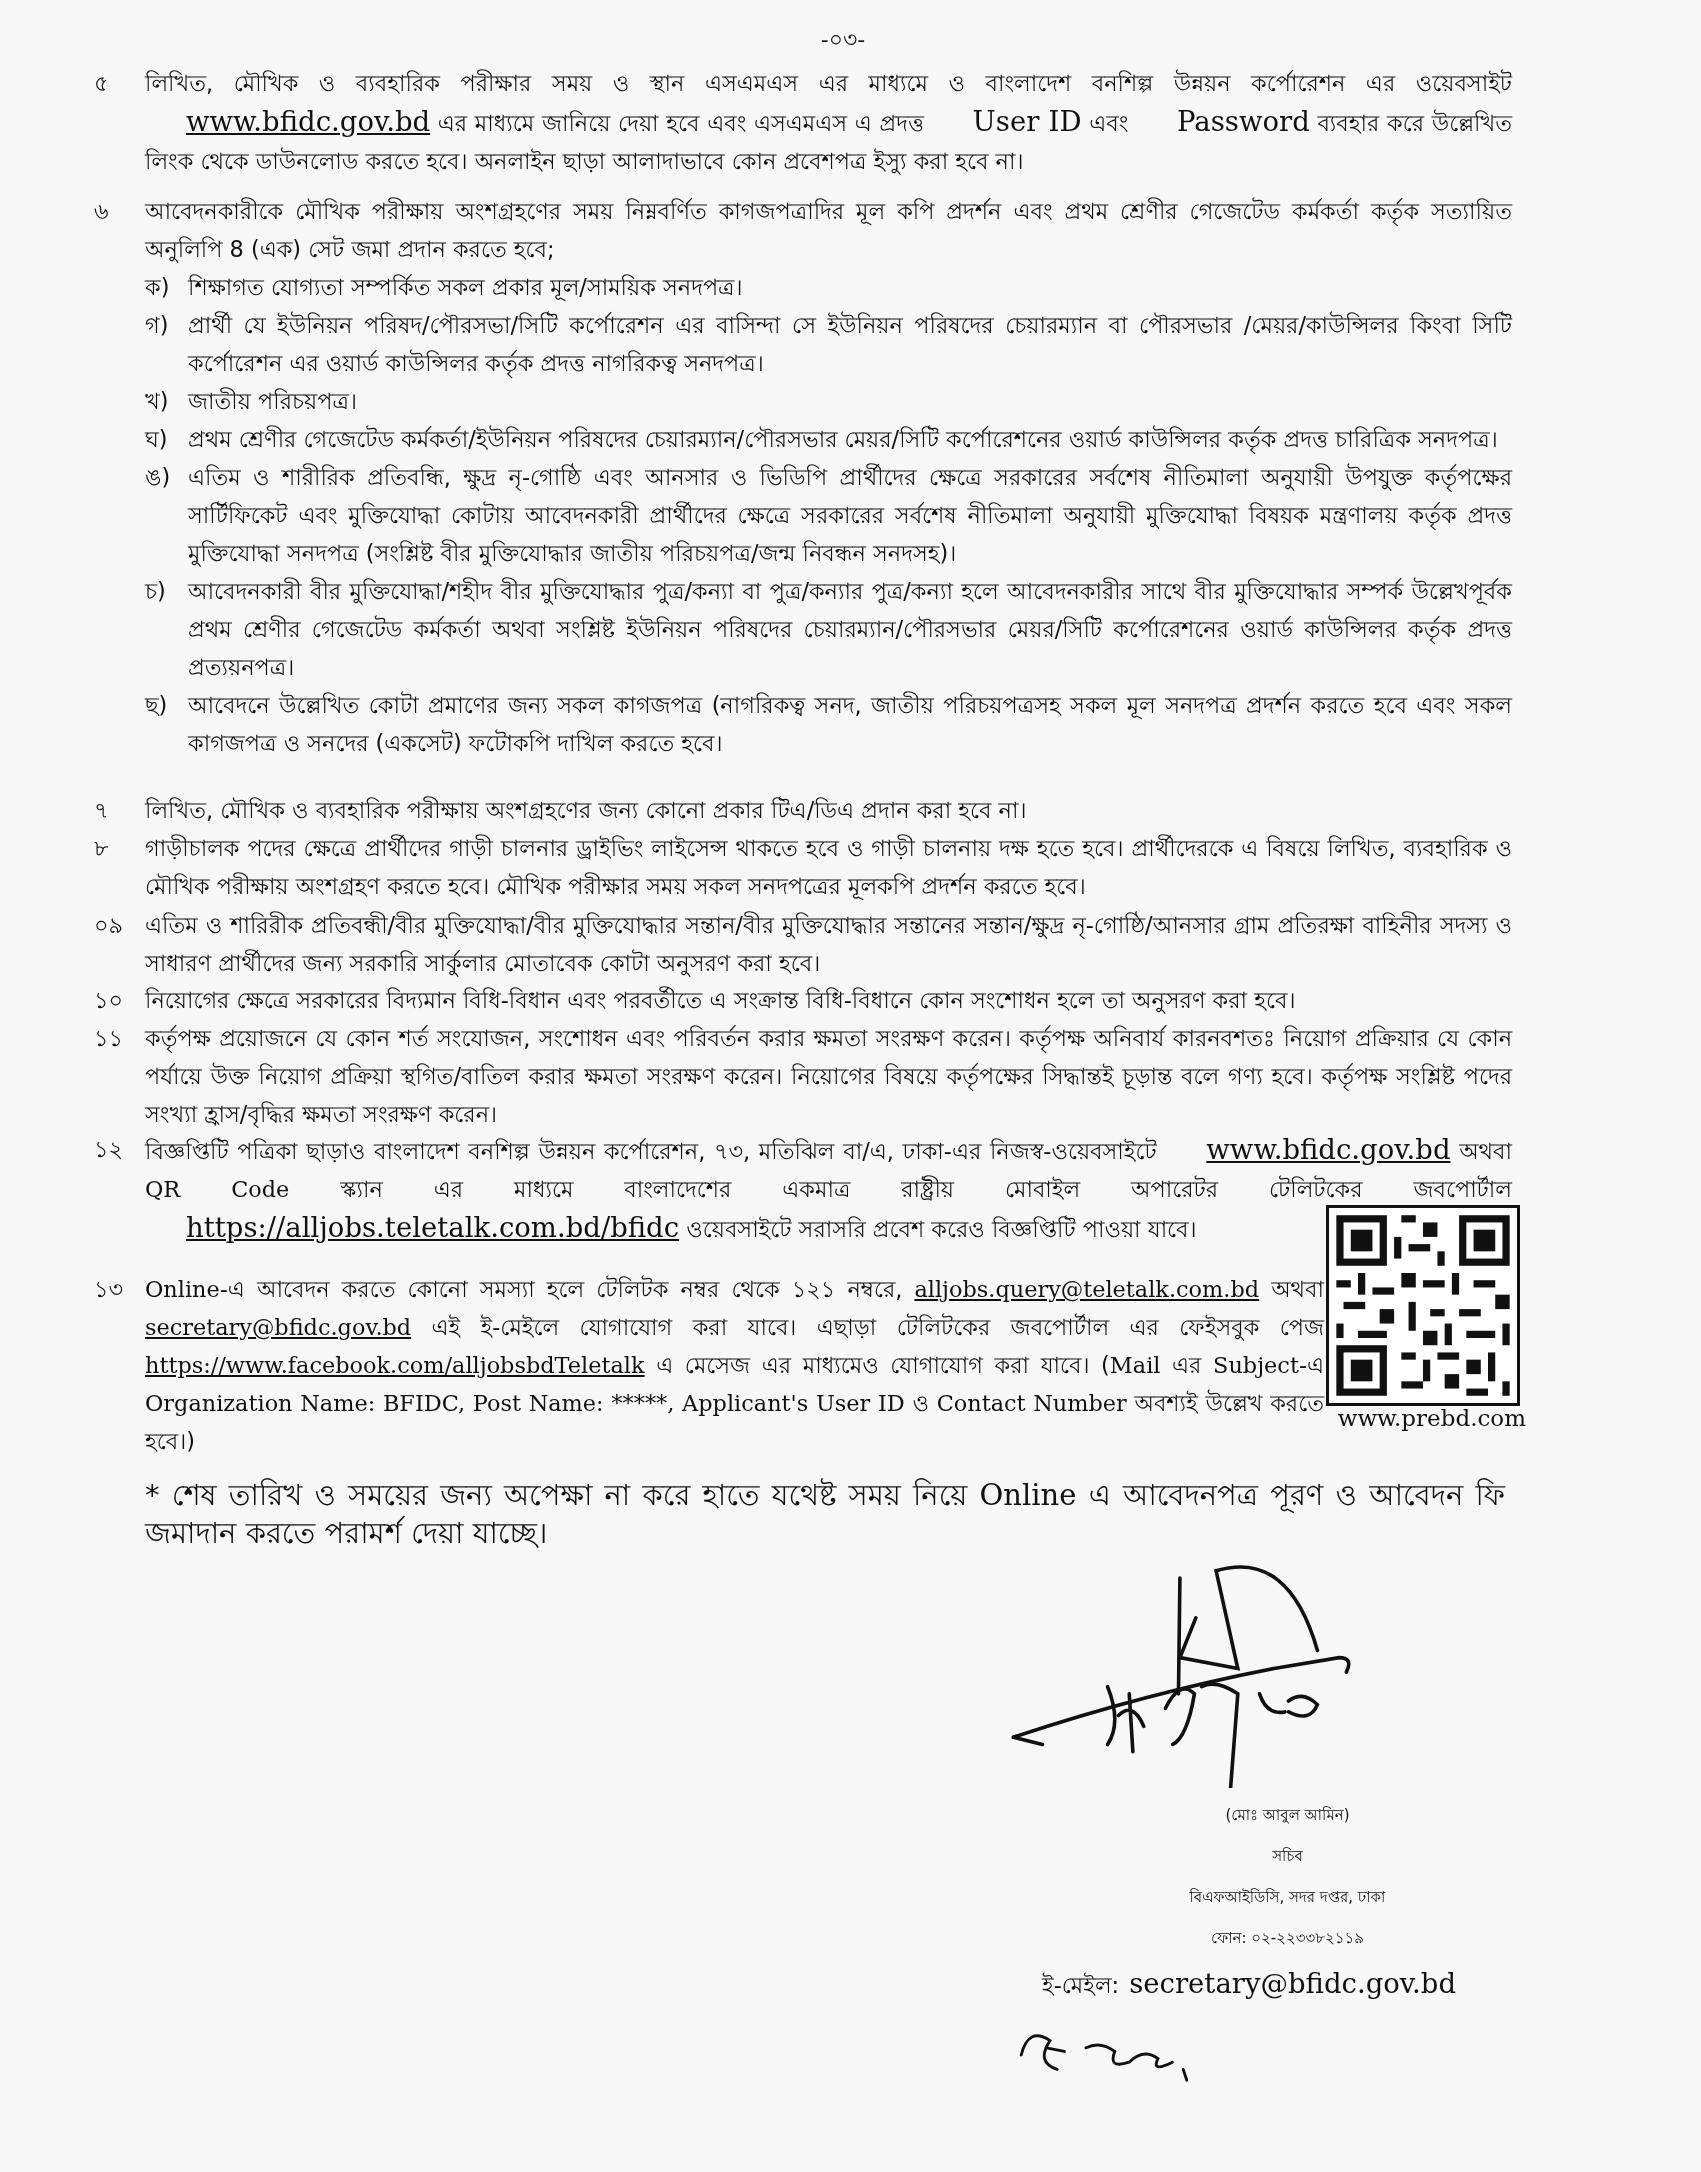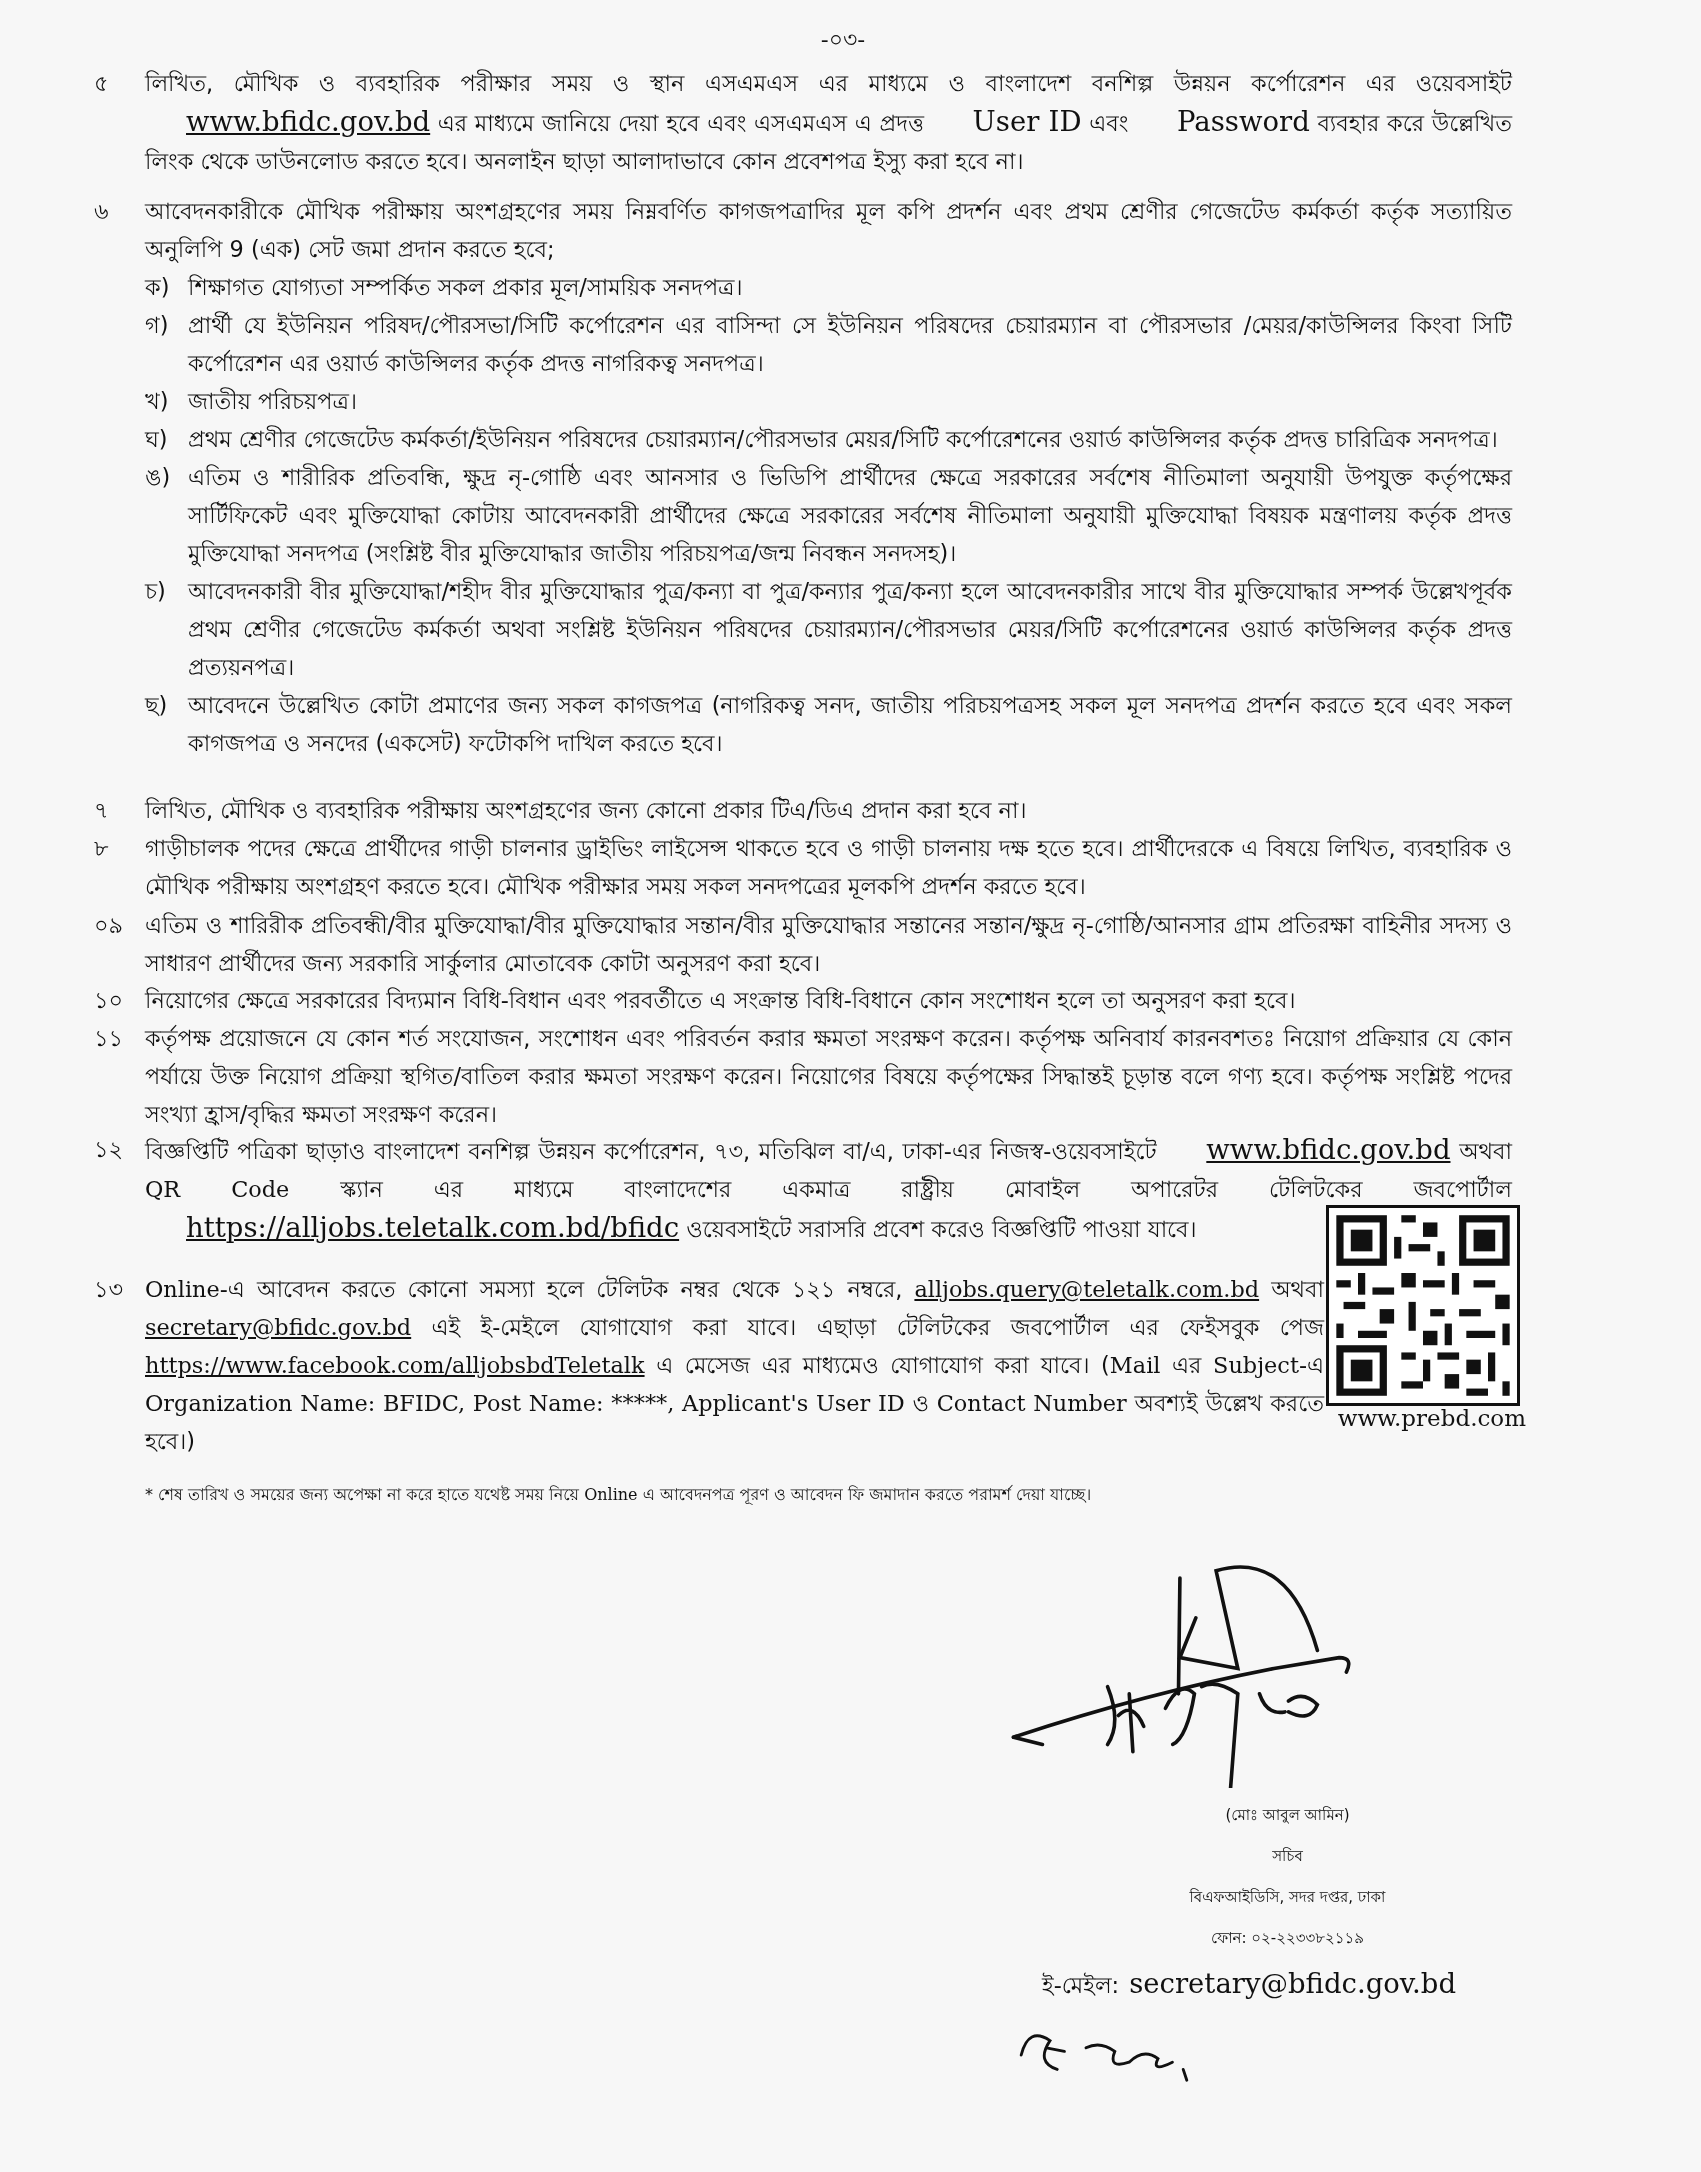--- a/index.html
+++ b/index.html
@@ -9,21 +9,21 @@
   .item{position:absolute;left:94px;width:1418px;font-size:22.4px;line-height:38px;}
   .item .num{position:absolute;left:0;top:0;width:51px;}
   .item .body{margin-left:51px;text-align:justify;}
   .sub{position:relative;padding-left:43px;text-indent:-43px;text-align:justify;}
   .sub .lbl{display:inline-block;width:43px;text-indent:0;}
   .link{text-decoration:underline;font-family:"DejaVu Serif","Liberation Serif",serif;}
   .big{font-family:"DejaVu Serif","Liberation Serif",serif;font-size:27.5px;margin-left:41px;}
   .latin{font-family:"DejaVu Serif","Liberation Serif",serif;}
   .qr{position:absolute;left:1326px;top:1205px;width:188px;height:195px;border:3.6px solid #111;background:#fff;}
   .qr-caption{position:absolute;left:1316px;top:1405px;width:210px;text-align:right;font-size:23px;font-family:"DejaVu Serif","Liberation Serif",serif;}
-  .note{position:absolute;left:145px;top:1476px;width:1360px;font-size:16px;line-height:38px;text-align:justify;}
+  .note{position:absolute;left:145px;top:1476px;width:1360px;font-size:29px;line-height:38px;text-align:justify;}
   .sig{position:absolute;left:999px;top:1549px;width:550px;height:239px;}
   .sig-block{position:absolute;left:1085px;top:1795px;width:405px;font-size:15px;line-height:41px;text-align:center;}
   .sig-email{position:absolute;left:1042px;top:1967px;font-size:22.4px;}
   .sig-email .addr{font-family:"DejaVu Serif","Liberation Serif",serif;font-size:27.5px;margin-left:10px;}
   .initials{position:absolute;left:1006px;top:2019px;width:232px;height:72px;}
 </style>
 </head>
 <body>
 
 <div class="page-num">-০৩-</div>
@@ -31,21 +31,21 @@
 <div class="item" style="top:64px;">
   <span class="num">৫</span>
   <div class="body">
     <span>লিখিত, মৌখিক ও ব্যবহারিক পরীক্ষার সময় ও স্থান এসএমএস এর মাধ্যমে ও বাংলাদেশ বনশিল্প উন্নয়ন কর্পোরেশন এর ওয়েবসাইট </span><a class="link big">www.bfidc.gov.bd</a><span> এর মাধ্যমে জানিয়ে দেয়া হবে এবং এসএমএস এ প্রদত্ত </span><span class="big">User ID</span><span> এবং </span><span class="big">Password</span><span> ব্যবহার করে উল্লেখিত লিংক থেকে ডাউনলোড করতে হবে। অনলাইন ছাড়া আলাদাভাবে কোন প্রবেশপত্র ইস্যু করা হবে না।</span>
   </div>
 </div>
 
 <div class="item" style="top:192px;">
   <span class="num">৬</span>
   <div class="body">
-    <div>আবেদনকারীকে মৌখিক পরীক্ষায় অংশগ্রহণের সময় নিম্নবর্ণিত কাগজপত্রাদির মূল কপি প্রদর্শন এবং প্রথম শ্রেণীর গেজেটেড কর্মকর্তা কর্তৃক সত্যায়িত অনুলিপি 9 (এক) সেট জমা প্রদান করতে হবে;</div>
+    <div>আবেদনকারীকে মৌখিক পরীক্ষায় অংশগ্রহণের সময় নিম্নবর্ণিত কাগজপত্রাদির মূল কপি প্রদর্শন এবং প্রথম শ্রেণীর গেজেটেড কর্মকর্তা কর্তৃক সত্যায়িত অনুলিপি 8 (এক) সেট জমা প্রদান করতে হবে;</div>
     <div class="sub"><span class="lbl">ক)</span><span>শিক্ষাগত যোগ্যতা সম্পর্কিত সকল প্রকার মূল/সাময়িক সনদপত্র।</span></div>
     <div class="sub"><span class="lbl">গ)</span><span>প্রার্থী যে ইউনিয়ন পরিষদ/পৌরসভা/সিটি কর্পোরেশন এর বাসিন্দা সে ইউনিয়ন পরিষদের চেয়ারম্যান বা পৌরসভার /মেয়র/কাউন্সিলর কিংবা সিটি কর্পোরেশন এর ওয়ার্ড কাউন্সিলর কর্তৃক প্রদত্ত নাগরিকত্ব সনদপত্র।</span></div>
     <div class="sub"><span class="lbl">খ)</span><span>জাতীয় পরিচয়পত্র।</span></div>
     <div class="sub"><span class="lbl">ঘ)</span><span>প্রথম শ্রেণীর গেজেটেড কর্মকর্তা/ইউনিয়ন পরিষদের চেয়ারম্যান/পৌরসভার মেয়র/সিটি কর্পোরেশনের ওয়ার্ড কাউন্সিলর কর্তৃক প্রদত্ত চারিত্রিক সনদপত্র।</span></div>
     <div class="sub"><span class="lbl">ঙ)</span><span>এতিম ও শারীরিক প্রতিবন্ধি, ক্ষুদ্র নৃ-গোষ্ঠি এবং আনসার ও ভিডিপি প্রার্থীদের ক্ষেত্রে সরকারের সর্বশেষ নীতিমালা অনুযায়ী উপযুক্ত কর্তৃপক্ষের সার্টিফিকেট এবং মুক্তিযোদ্ধা কোটায় আবেদনকারী প্রার্থীদের ক্ষেত্রে সরকারের সর্বশেষ নীতিমালা অনুযায়ী মুক্তিযোদ্ধা বিষয়ক মন্ত্রণালয় কর্তৃক প্রদত্ত মুক্তিযোদ্ধা সনদপত্র (সংশ্লিষ্ট বীর মুক্তিযোদ্ধার জাতীয় পরিচয়পত্র/জন্ম নিবন্ধন সনদসহ)।</span></div>
     <div class="sub"><span class="lbl">চ)</span><span>আবেদনকারী বীর মুক্তিযোদ্ধা/শহীদ বীর মুক্তিযোদ্ধার পুত্র/কন্যা বা পুত্র/কন্যার পুত্র/কন্যা হলে আবেদনকারীর সাথে বীর মুক্তিযোদ্ধার সম্পর্ক উল্লেখপূর্বক প্রথম শ্রেণীর গেজেটেড কর্মকর্তা অথবা সংশ্লিষ্ট ইউনিয়ন পরিষদের চেয়ারম্যান/পৌরসভার মেয়র/সিটি কর্পোরেশনের ওয়ার্ড কাউন্সিলর কর্তৃক প্রদত্ত প্রত্যয়নপত্র।</span></div>
     <div class="sub"><span class="lbl">ছ)</span><span>আবেদনে উল্লেখিত কোটা প্রমাণের জন্য সকল কাগজপত্র (নাগরিকত্ব সনদ, জাতীয় পরিচয়পত্রসহ সকল মূল সনদপত্র প্রদর্শন করতে হবে এবং সকল কাগজপত্র ও সনদের (একসেট) ফটোকপি দাখিল করতে হবে।</span></div>
   </div>
 </div>
 

